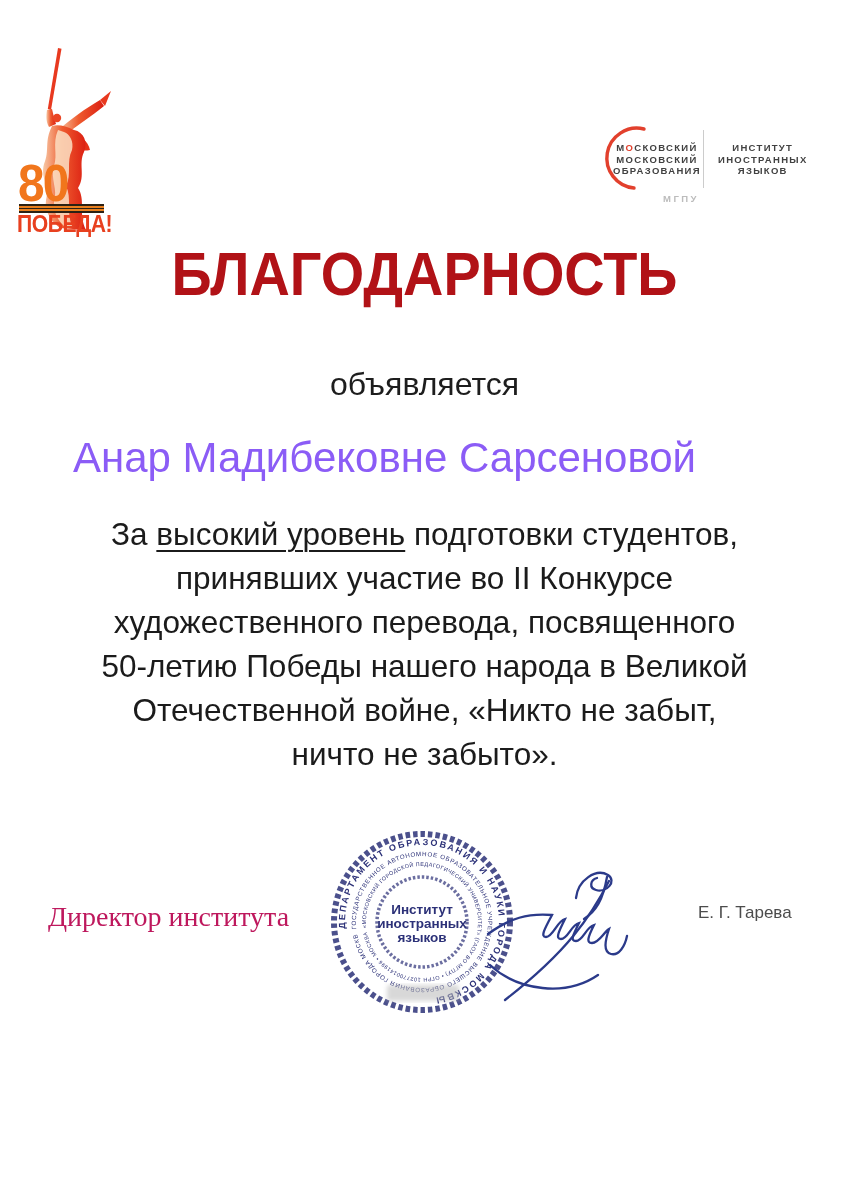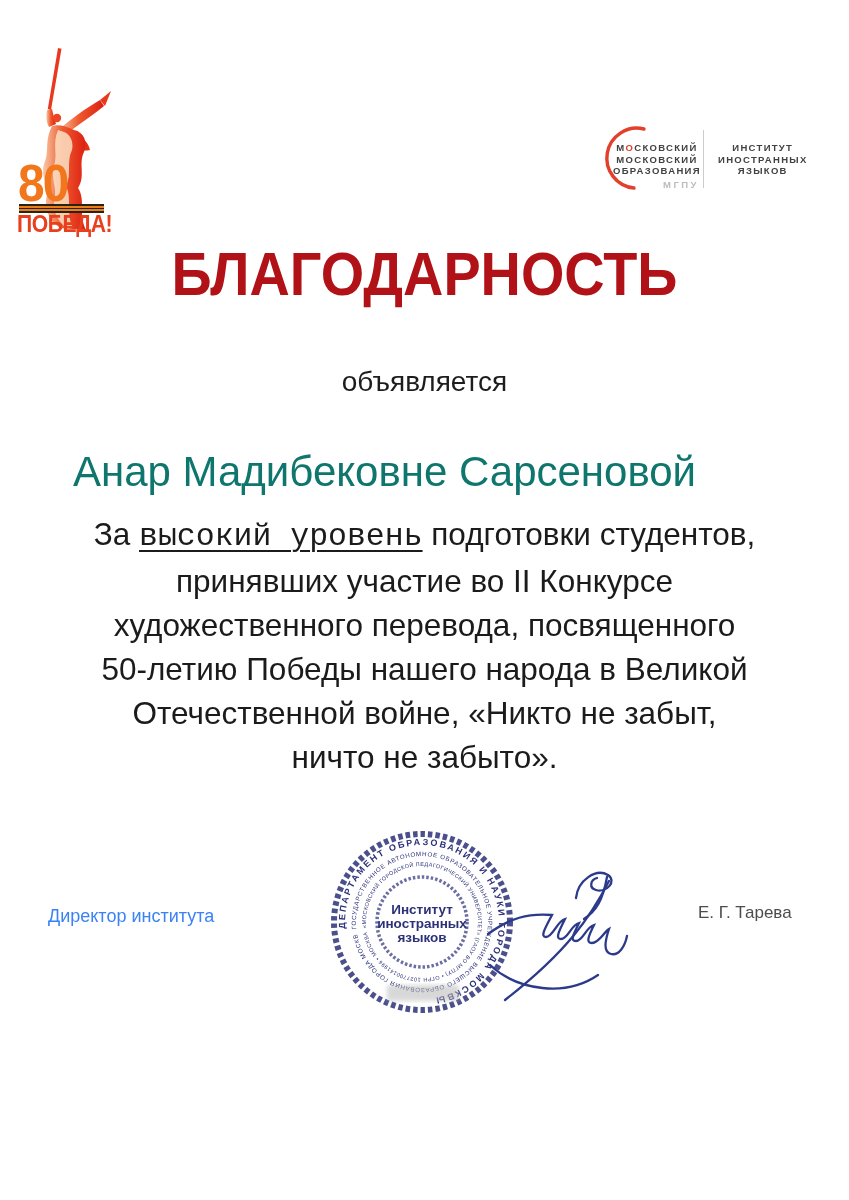--- a/index.html
+++ b/index.html
@@ -23,49 +23,49 @@
     transform:scaleX(.92);transform-origin:left;letter-spacing:-.5px;
   }
   
   .uni-logo{position:absolute;left:590px;top:115px;width:230px;height:90px;text-align:center;}
   .uni-arc{position:absolute;left:7px;top:6px;width:70px;height:72px;}
   .uni-text{
     position:absolute;left:23px;top:27px;font-size:9.5px;font-weight:700;line-height:11.6px;
     letter-spacing:1.3px;color:#414141;white-space:nowrap;
   }
   .uni-text .accent{color:#e2402d;}
-  .uni-text .mgpu{color:#bcbcbc;letter-spacing:2.4px;margin-top:2px;padding-left:48px;}
+  .uni-text .mgpu{color:#bcbcbc;letter-spacing:2.4px;margin-top:16px;padding-left:48px;}
   .uni-divider{position:absolute;left:113px;top:15px;width:1px;height:58px;background:#cccccc;}
   .inst-text{
     position:absolute;left:128px;top:27px;font-size:9.5px;font-weight:700;line-height:11.6px;
     letter-spacing:1.3px;color:#414141;white-space:nowrap;
   }
   
   .title{
     position:absolute;left:0;top:238px;width:849px;margin:0;text-align:center;
     font-size:62px;font-weight:700;color:#b11217;transform:scaleX(.9);letter-spacing:0;
   }
   .subtitle{
     position:absolute;left:0;top:366px;width:849px;text-align:center;
-    font-size:28px;color:#1d1d1d;font-weight:400;
+    font-size:32px;color:#1d1d1d;font-weight:400;
   }
   .recipient{
-    position:absolute;left:0;top:448px;width:769px;text-align:center;
-    font-size:42px;color:#0f766e;font-weight:400;
+    position:absolute;left:0;top:434px;width:769px;text-align:center;
+    font-size:42px;color:#8b5cf6;font-weight:400;
   }
   .body-text{
     position:absolute;left:0;top:512px;width:849px;text-align:center;
     font-size:31.5px;line-height:44px;color:#1b1b1b;font-weight:400;
   }
   .body-text .u{
-    text-decoration:underline;text-underline-offset:5px;text-decoration-thickness:2px;font-family:Liberation Mono, monospace;
+    text-decoration:underline;text-underline-offset:5px;text-decoration-thickness:2px;
   }
   
   .director{
-    position:absolute;left:48px;top:903px;font-size:18px;line-height:27px;color:#3b82f6;
+    position:absolute;left:48px;top:903px;font-size:28px;line-height:27px;color:#be185d;font-family:Liberation Serif, serif;
   }
   .signer{
     position:absolute;left:698px;top:903px;font-size:17px;color:#4c4c4c;
   }
   .stamp{position:absolute;left:329px;top:829px;width:186px;height:186px;}
   .stamp text{font-family:"Liberation Sans",sans-serif;fill:#2c3178;}
   .signature{position:absolute;left:468px;top:848px;width:215px;height:160px;}
 </style>
 </head>
 <body>

